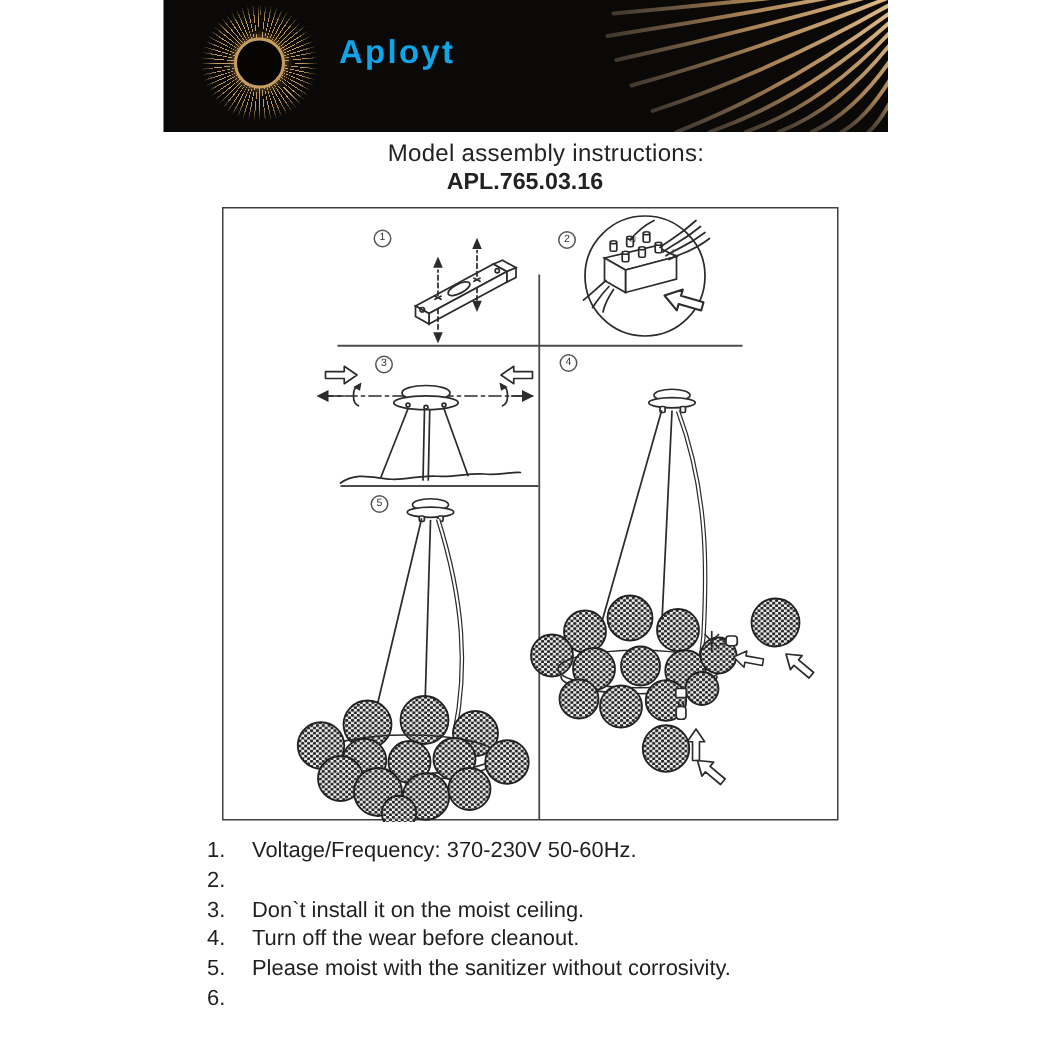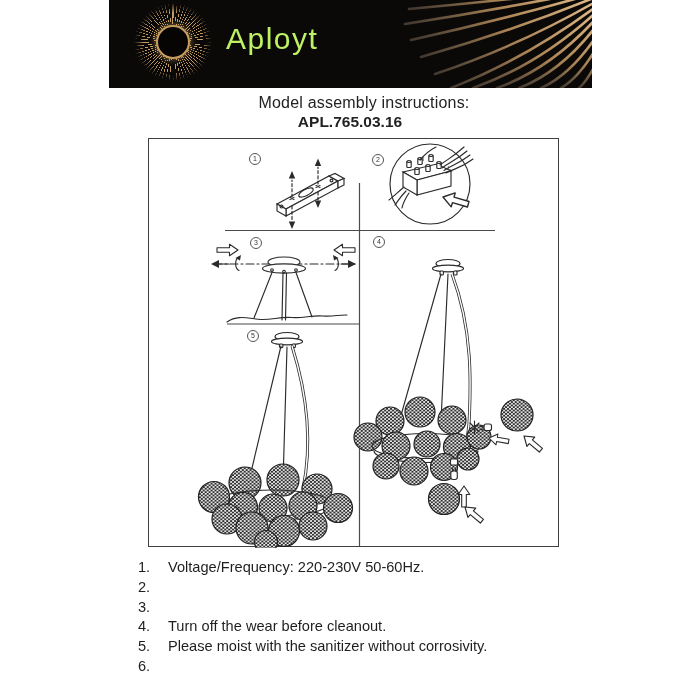--- a/index.html
+++ b/index.html
@@ -8,22 +8,22 @@
 
   
   .banner{position:absolute;left:109px;top:0;width:483px;height:88px;background:#0b0907;overflow:hidden;}
   .fan-svg{position:absolute;left:0;top:0;}
   .burst-rays{position:absolute;left:22px;top:0;width:84px;height:84px;border-radius:50%;
       background:repeating-conic-gradient(rgba(206,164,104,.95) 0 1.2deg, rgba(0,0,0,0) 1.2deg 5.6deg);
       -webkit-mask:radial-gradient(circle at 50% 50%, transparent 0 16px, #000 17px 29px, transparent 39px);
       mask:radial-gradient(circle at 50% 50%, transparent 0 16px, #000 17px 29px, transparent 39px);}
   .burst-core{position:absolute;left:47px;top:25px;width:30px;height:30px;border-radius:50%;
       background:#060503;border:2px solid #c69c61;box-shadow:0 0 6px 1px rgba(198,156,97,.55);}
-  .brand{position:absolute;left:117px;top:22px;font-size:30px;font-weight:400;
-      color:#bef264;letter-spacing:1.5px;}
+  .brand{position:absolute;left:117px;top:22px;font-size:22px;font-weight:700;
+      color:#0ea5e9;letter-spacing:1.5px;}
 
   
   .title-wrap{position:absolute;left:0;top:94px;width:700px;text-align:center;}
   .t1{font-size:16px;font-weight:500;letter-spacing:.2px;color:#222;padding-left:28px;}
   .t2{font-size:15.5px;font-weight:700;margin-top:1px;color:#222;}
 
   
   .ibox{position:absolute;left:148px;top:138px;width:409px;height:407px;
         border:1.5px solid #3f3f3f;background:#fff;}
   .diagram{position:absolute;left:148px;top:138px;}
@@ -252,27 +252,28 @@
 
 <div class="badge b1">1</div>
 <div class="badge b2">2</div>
 <div class="badge b3">3</div>
 <div class="badge b4">4</div>
 <div class="badge b5">5</div>
 
 <ul class="ins">
   <li>
     <span class="ins-num">1.</span>
-    <span class="ins-text">Voltage/Frequency: 220-230V 50-60Hz.</span>
+    <span class="ins-text">Voltage/Frequency: 370-230V 50-60Hz.</span>
   </li>
   <li>
     <span class="ins-num">2.</span>
   </li>
   <li>
     <span class="ins-num">3.</span>
+    <span class="ins-text">Don`t install it on the moist ceiling.</span>
   </li>
   <li>
     <span class="ins-num">4.</span>
     <span class="ins-text">Turn off the wear before cleanout.</span>
   </li>
   <li>
     <span class="ins-num">5.</span>
     <span class="ins-text">Please moist with the sanitizer without corrosivity.</span>
   </li>
   <li>

